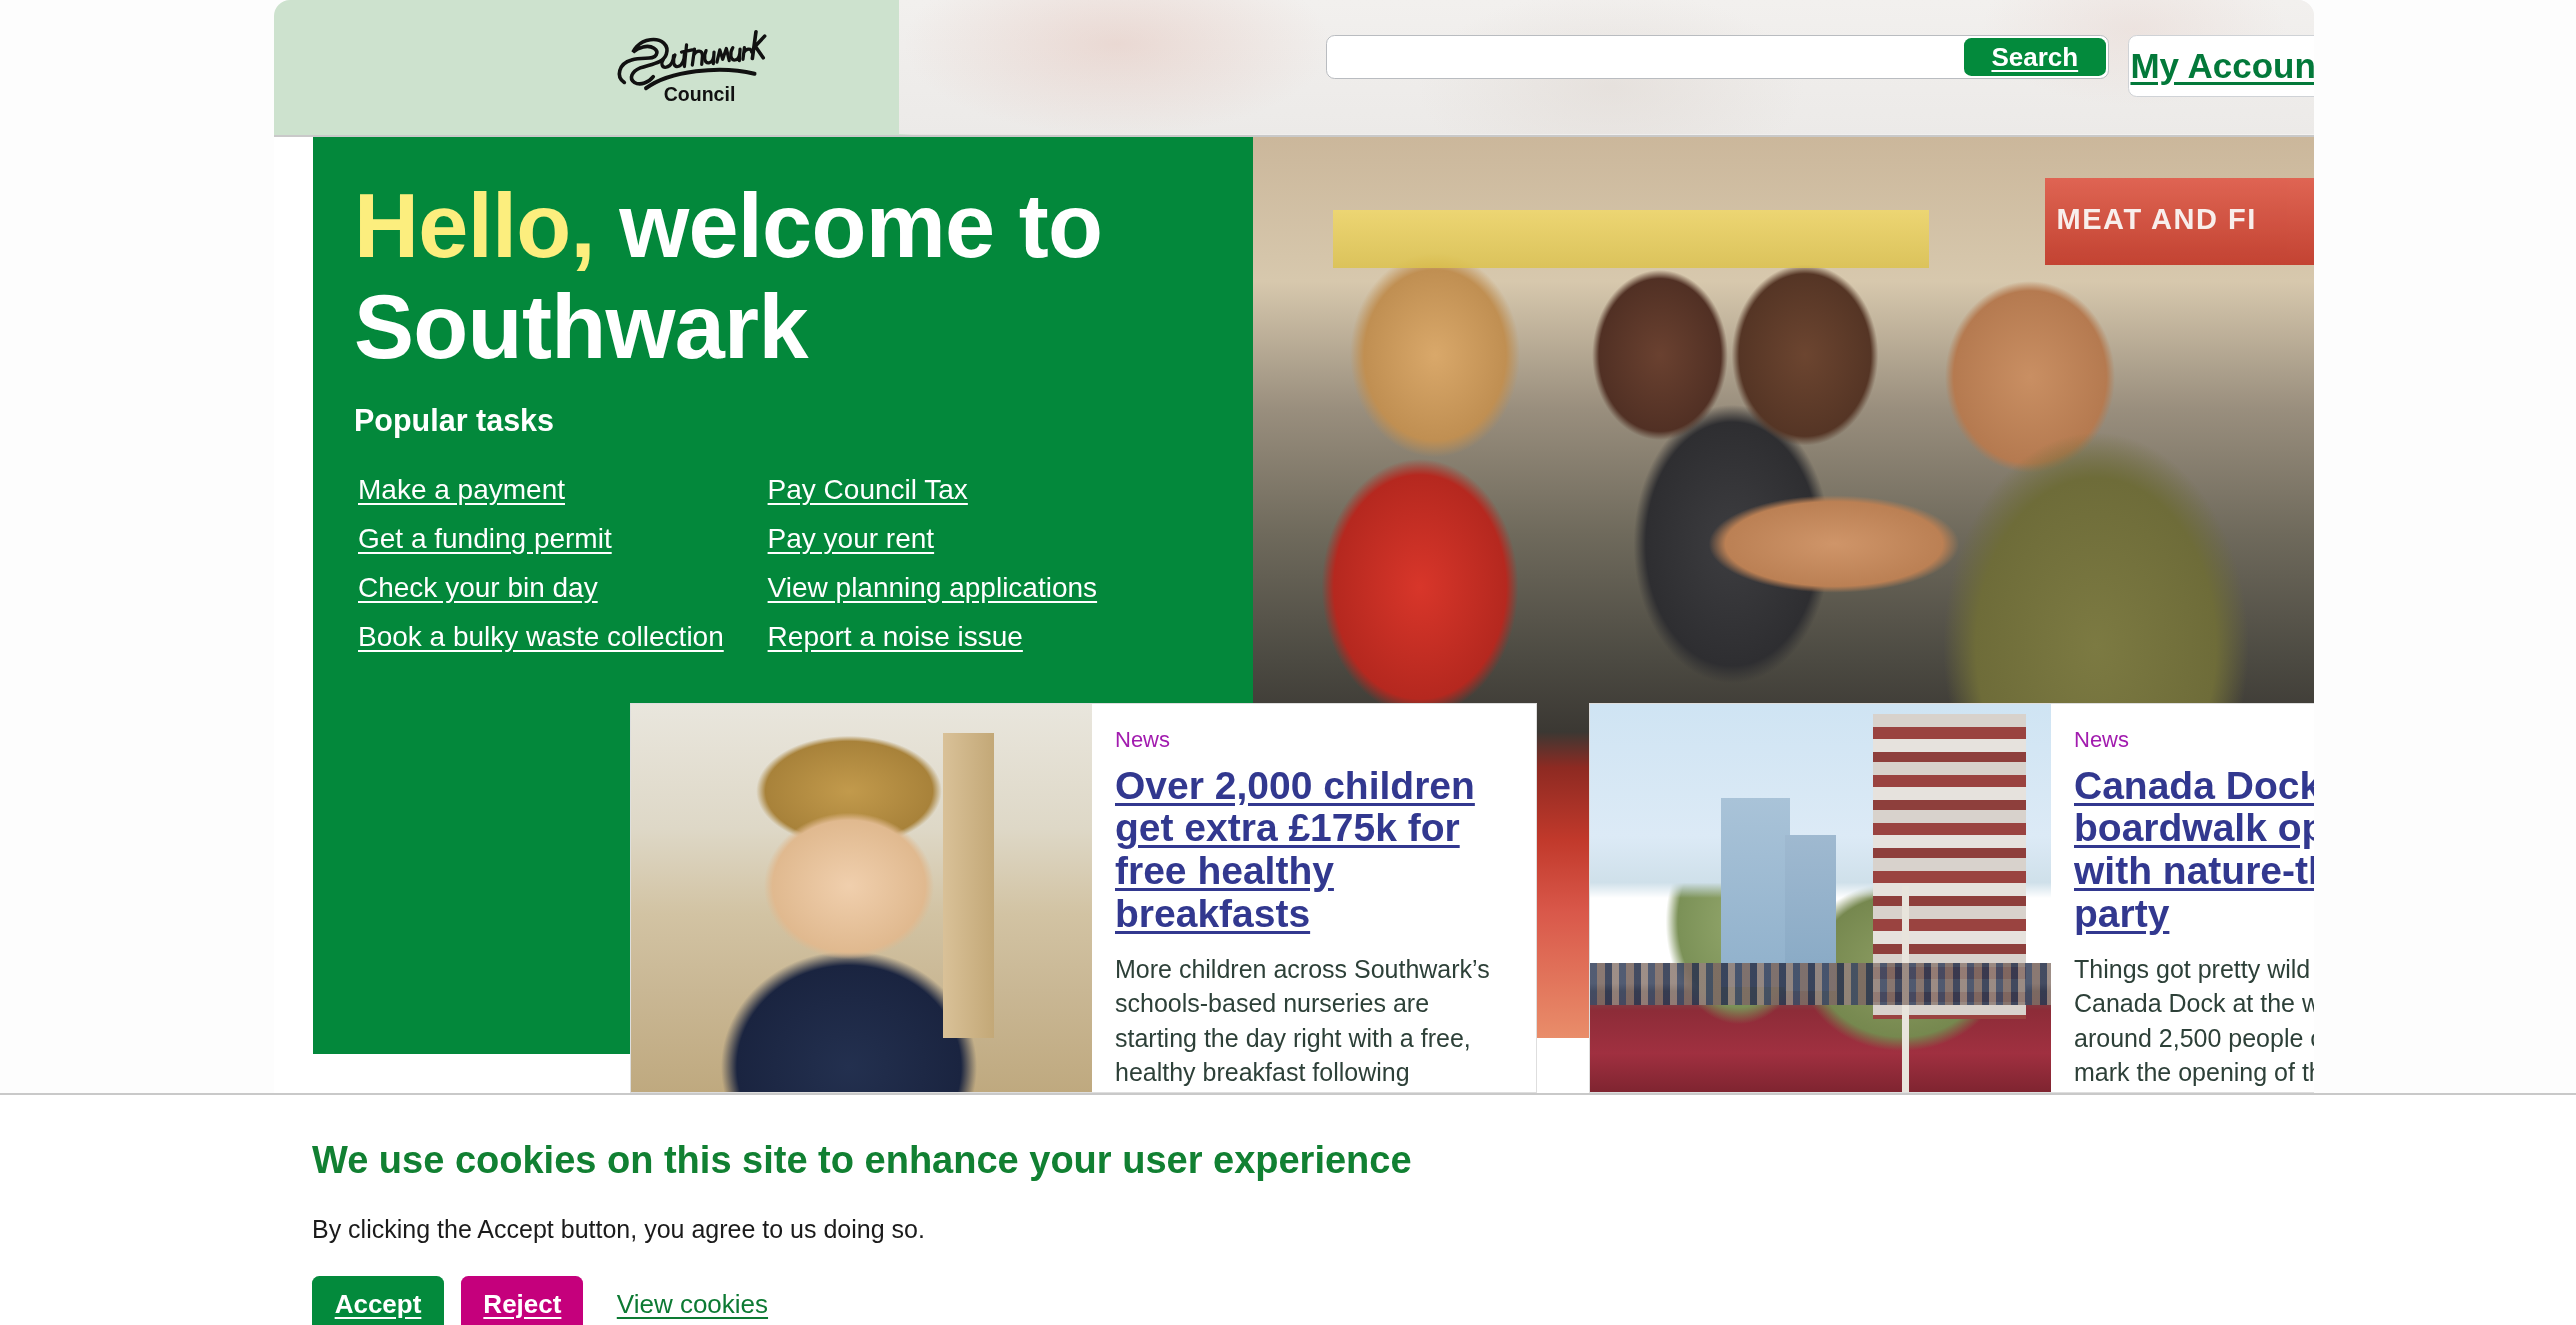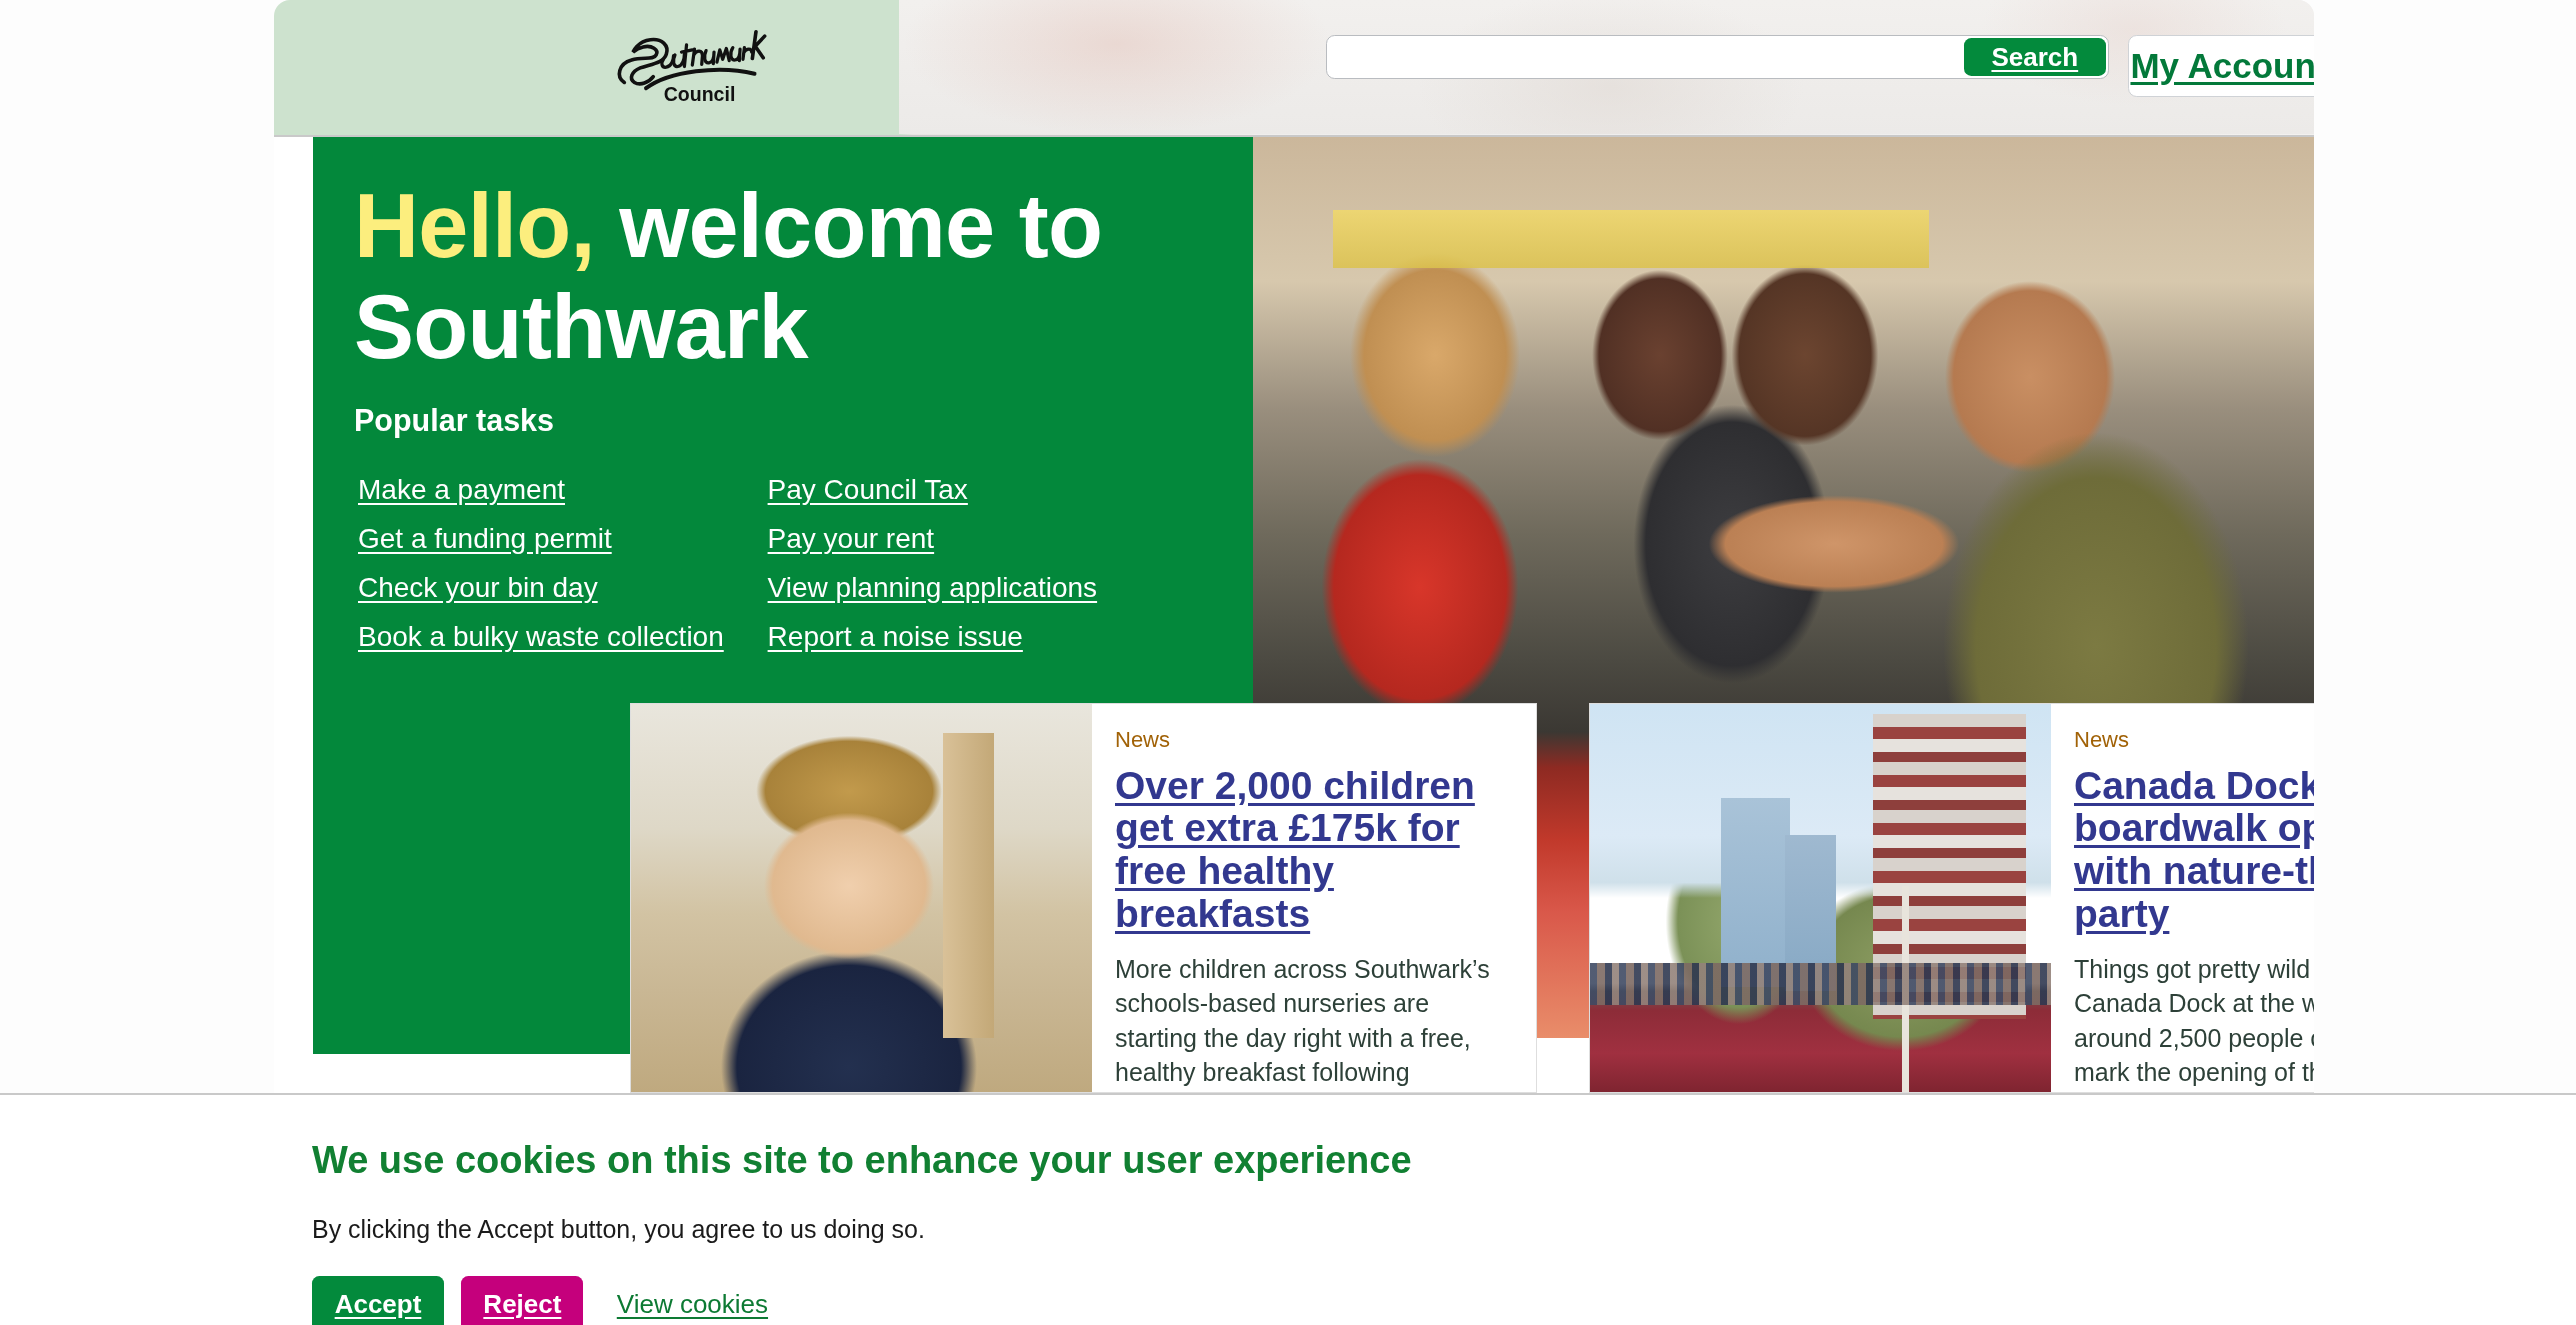--- a/index.html
+++ b/index.html
@@ -291,21 +291,21 @@
   .img-dock .birch {
     position: absolute; left: 312px; top: 182px; width: 7.3px; height: 208px;
     background: #e8e4dc;
   }
 
   .news-body {
     flex: 1;
     padding: 23px 23px 0 23px;
     overflow: hidden;
   }
-  .news-tag { font-size: 22px; color: #a16207; margin-bottom: 11.6px; }
+  .news-tag { font-size: 22px; color: #a21caf; margin-bottom: 11.6px; }
   .news-title {
     display: block;
     font-size: 39px;
     font-weight: 700;
     line-height: 1.1;
     color: #32388f;
     text-decoration: underline;
     text-underline-offset: 4.4px;
     margin-bottom: 16px;
     cursor: pointer;
@@ -400,20 +400,23 @@
       <button class="account-btn">My Account</button>
 
     </div>
 
     <div class="hero">
       <div class="hero-green"></div>
 
       <div class="hero-photo">
         <div class="ph"></div>
         <div class="banner-y"></div>
+        <div class="sign">
+          <span>MEAT AND FI</span>
+        </div>
       </div>
 
       <h1 class="hero-title">
         <span class="hi">Hello,</span><span> welcome to Southwark</span>
       </h1>
 
       <div class="popular-label">Popular tasks</div>
 
       <div class="tasks">
         <a class="task-link">Make a payment</a>

